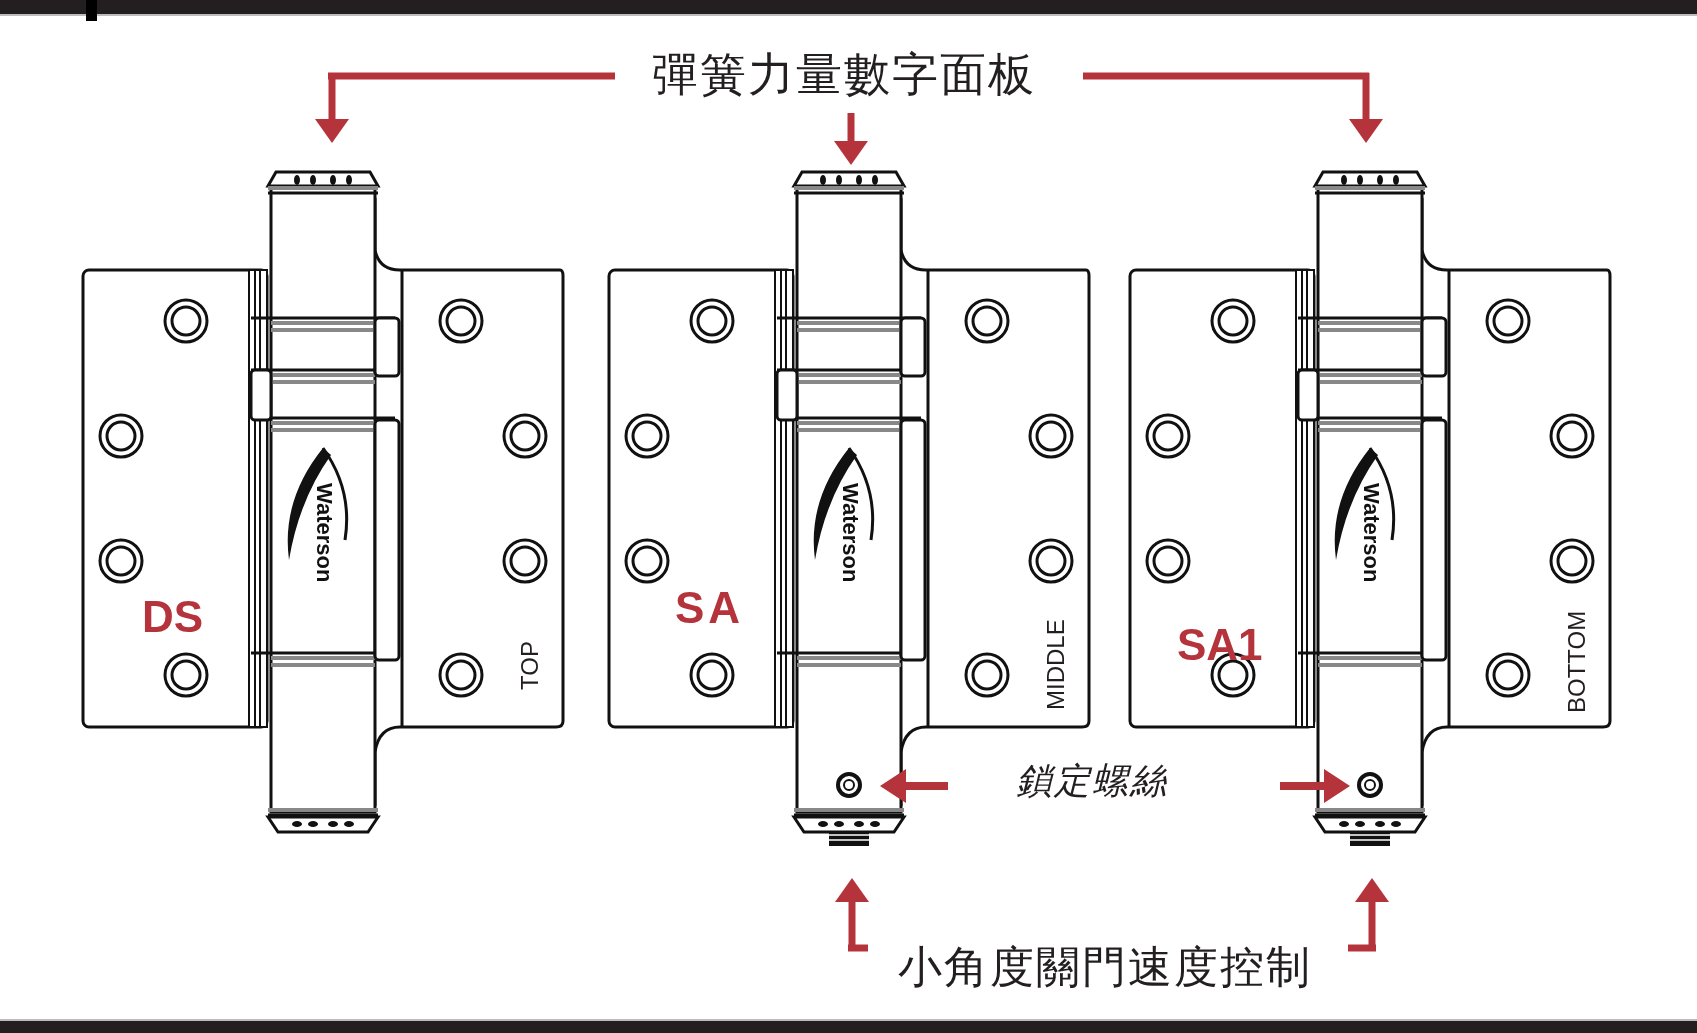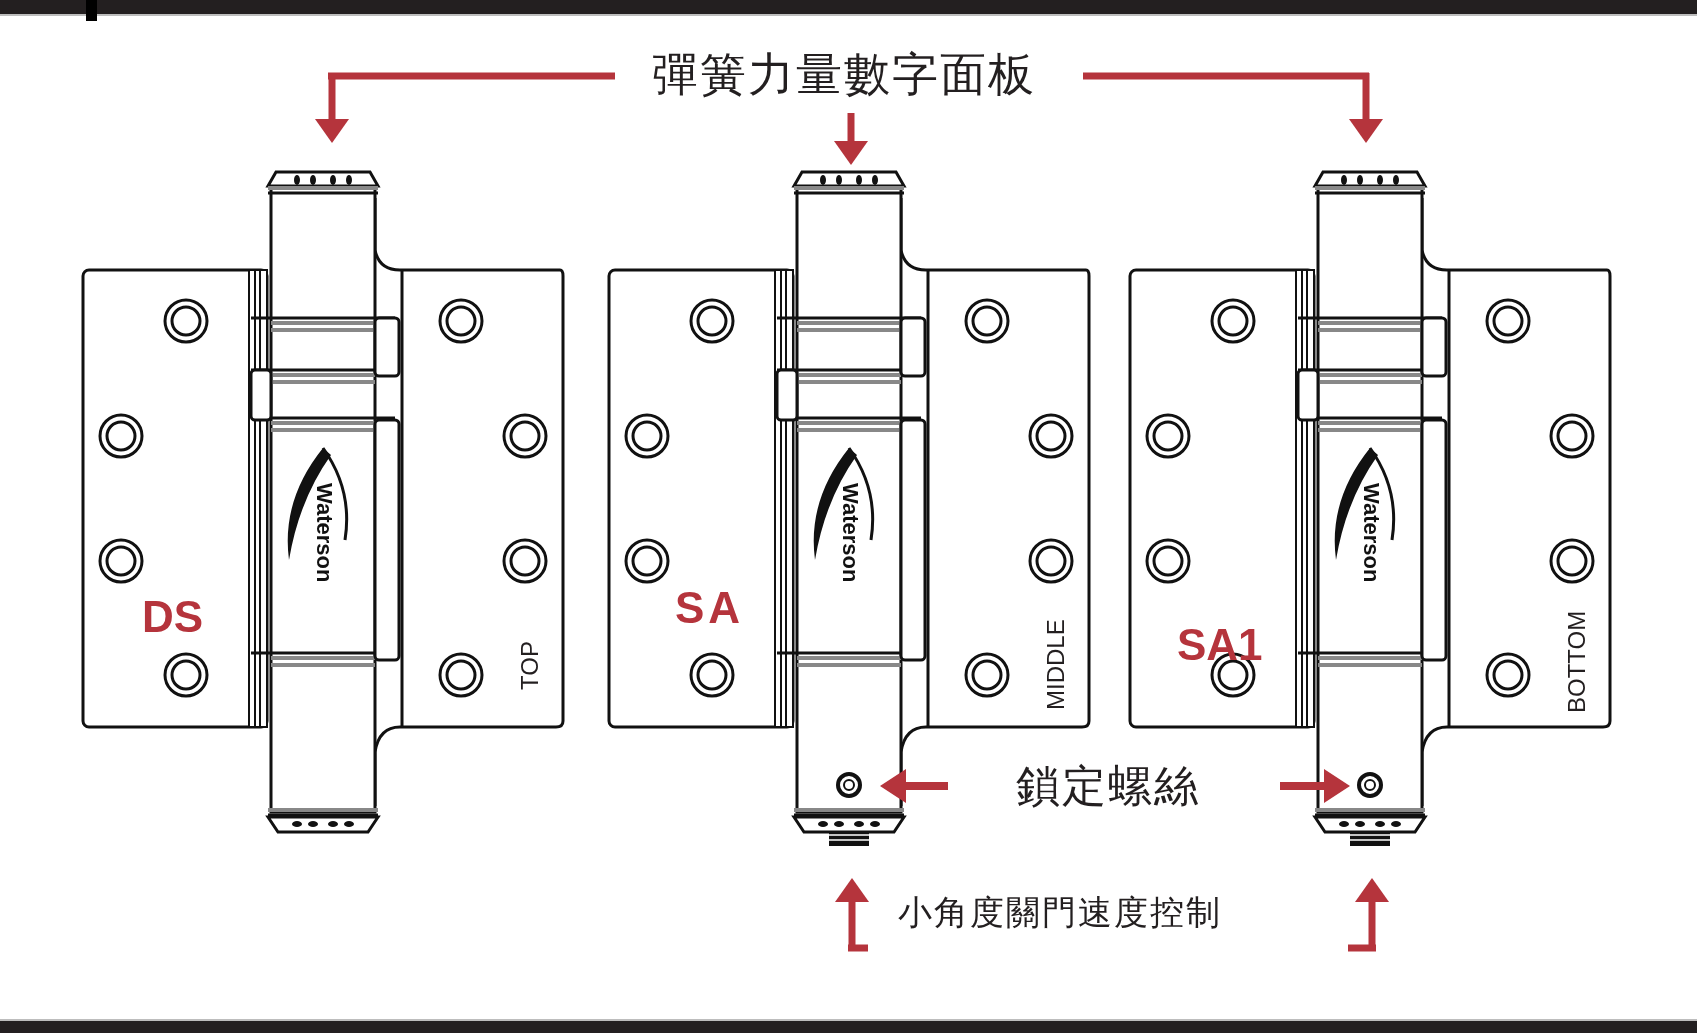--- a/index.html
+++ b/index.html
@@ -3,22 +3,22 @@
 <meta charset="utf-8">
 <style>
   html,body{margin:0;padding:0;background:#ffffff;}
   body{width:1697px;height:1033px;position:relative;overflow:hidden;font-family:"DejaVu Sans",sans-serif;}
   .bar-top{position:absolute;left:0;top:0;width:1697px;height:14px;background:#231f20;border-bottom:2px solid #bdbdbd;}
   .bar-tab{position:absolute;left:86px;top:0;width:11px;height:21px;background:#000;}
   .bar-bottom{position:absolute;left:0;top:1019px;width:1697px;height:14px;background:#231f20;border-top:2px solid #bdbdbd;}
   svg#diagram{position:absolute;left:0;top:0;}
   .label{position:absolute;color:#231f20;font-family:"DejaVu Sans",sans-serif;white-space:nowrap;}
   .title{left:652px;top:44px;font-size:46px;letter-spacing:2px;}
-  .lock-label{left:1016px;top:757px;font-size:44px;letter-spacing:2px;}
-  .speed-label{left:898px;top:890px;font-size:34px;letter-spacing:2px;text-align:center;}
+  .lock-label{left:1016px;top:757px;font-size:36px;letter-spacing:2px;font-style:italic;}
+  .speed-label{left:898px;top:938px;font-size:44px;letter-spacing:2px;text-align:center;}
   .model{position:absolute;color:#b5343c;font-family:"Liberation Sans",sans-serif;font-weight:bold;font-size:44px;}
   .pos{position:absolute;color:#231f20;font-family:"Liberation Sans",sans-serif;font-size:24px;transform:rotate(-90deg);transform-origin:left top;white-space:nowrap;}
   .logo-text{position:absolute;font-family:"Liberation Sans",sans-serif;font-weight:bold;font-size:22px;color:#111;transform:rotate(90deg);transform-origin:left top;white-space:nowrap;letter-spacing:0px;}
 </style>
 </head>
 <body>
 
 <div class="bar-top"></div>
 <div class="bar-tab"></div>
 

